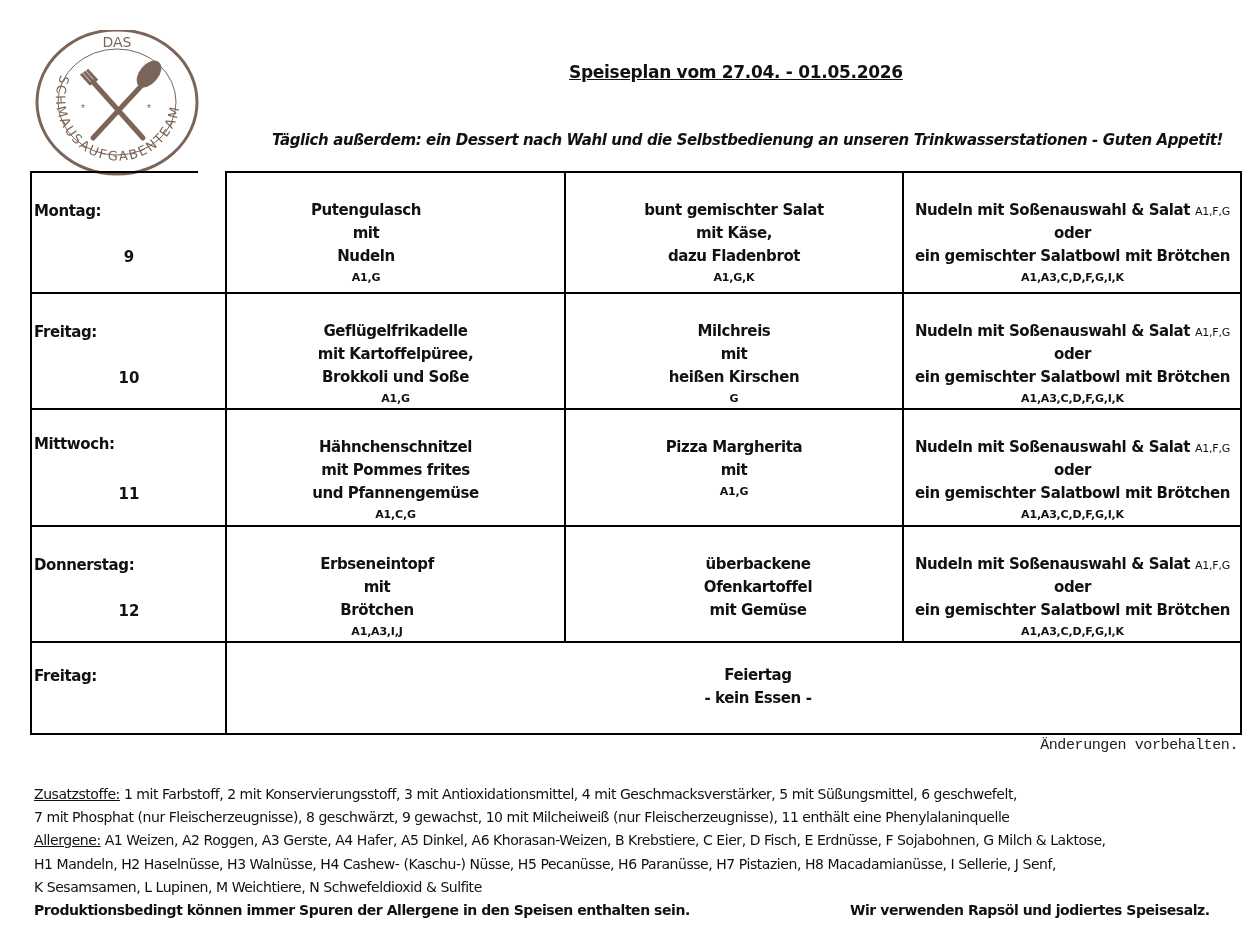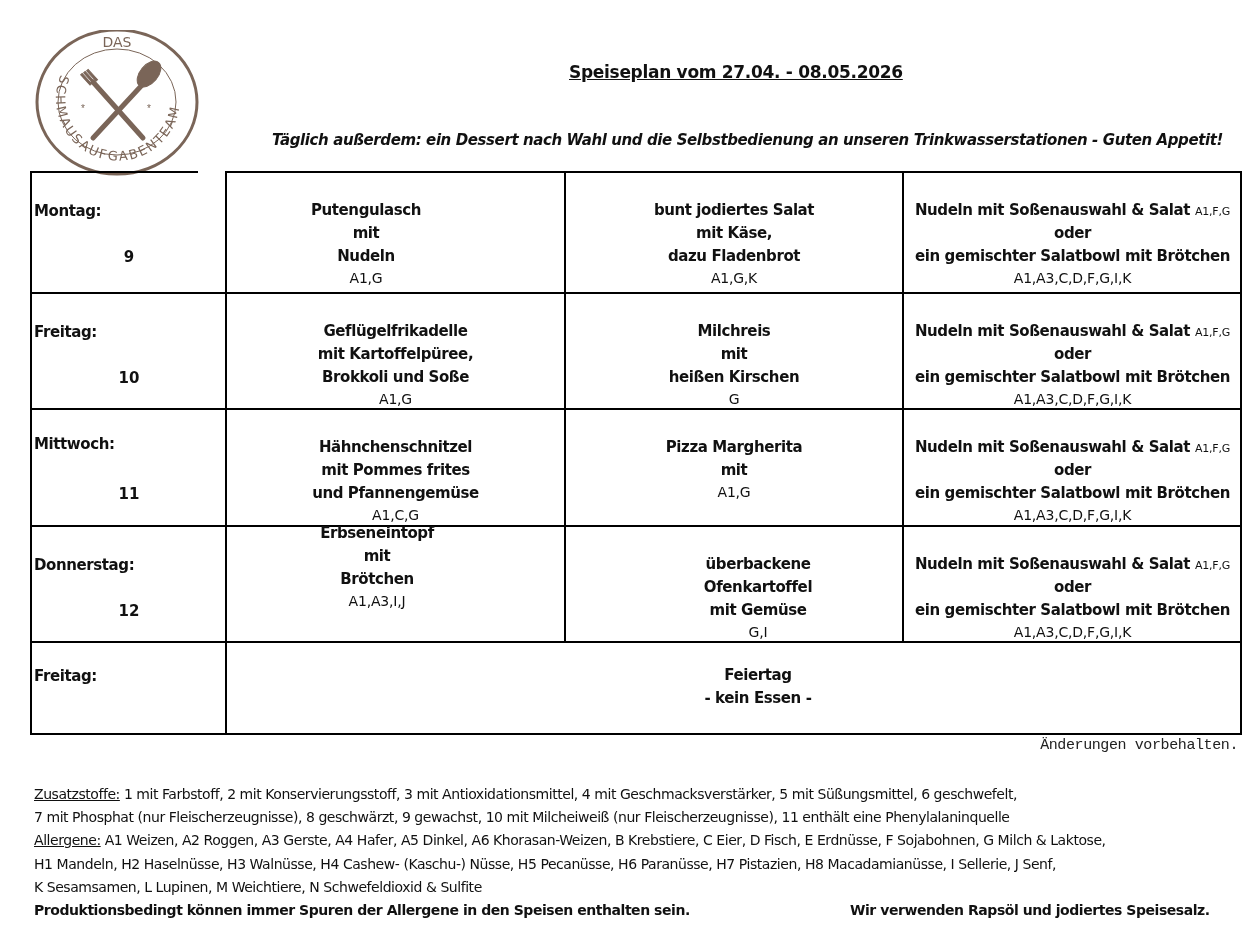--- a/index.html
+++ b/index.html
@@ -9,21 +9,21 @@
     .title { position:absolute; left:569px; top:62px; font-size:17px; font-weight:bold;
              text-decoration:underline; font-family:"DejaVu Sans", sans-serif; letter-spacing:-0.3px; }
     .subtitle { position:absolute; left:272px; top:131px; font-size:15px; font-weight:bold;
                 font-style:italic; font-family:"DejaVu Sans", sans-serif; letter-spacing:-0.4px; }
     .grid { position:absolute; left:30px; top:171px; width:1212px; height:564px; }
     .hline { position:absolute; height:2px; background:#000; }
     .vline { position:absolute; width:2px; background:#000; }
     .cell { position:absolute; text-align:center; font-weight:bold; font-size:15px;
             font-family:"DejaVu Sans", sans-serif; letter-spacing:-0.4px; }
     .cell .l { display:block; height:23px; line-height:23px; }
-    .cell .al { display:block; font-weight:normal; font-size:14px; line-height:14px; margin-top:3px; letter-spacing:-0.2px; }
+    .cell .al { display:block; font-weight:bold; font-size:11px; line-height:14px; margin-top:3px; letter-spacing:-0.2px; }
     .cell .ai { font-weight:normal; font-size:11px; letter-spacing:-0.2px; }
     .day { position:absolute; font-weight:bold; font-size:15px; font-family:"DejaVu Sans", sans-serif; letter-spacing:-0.4px; }
     .daynum { position:absolute; width:60px; text-align:center; font-weight:bold; font-size:15px; font-family:"DejaVu Sans", sans-serif; }
     .note { position:absolute; right:20px; top:737px; font-size:15px; font-family:Liberation Mono, monospace; letter-spacing:-0.4px; color:#222; }
     .foot { position:absolute; left:34px; font-size:14px; font-family:"DejaVu Sans", sans-serif; letter-spacing:-0.45px; white-space:nowrap; }
     .foot u { text-decoration:underline; }
     .bold { font-weight:bold; }
   </style>
 </head>
 <body>
@@ -43,21 +43,21 @@
     <rect x="52" y="40" width="2" height="14" transform="rotate(-42 56 48)"></rect>
     <rect x="55" y="38" width="2" height="14" transform="rotate(-42 59 46)"></rect>
     <rect x="58" y="36" width="2" height="14" transform="rotate(-42 62 44)"></rect>
     <ellipse cx="116" cy="44" rx="9" ry="15" transform="rotate(40 116 44)"></ellipse>
     <line x1="110" y1="54" x2="60" y2="108" stroke-width="5" stroke-linecap="round"></line>
     <text x="48" y="82" font-size="10" stroke="none">*</text>
     <text x="114" y="82" font-size="10" stroke="none">*</text>
   </g>
 </svg>
 
-<div class="title">Speiseplan vom 27.04. - 08.05.2026</div>
+<div class="title">Speiseplan vom 27.04. - 01.05.2026</div>
 <div class="subtitle">Täglich außerdem: ein Dessert nach Wahl und die Selbstbedienung an unseren Trinkwasserstationen - Guten Appetit!</div>
 
 <div class="grid" id="grid">
   <div class="hline" style="left:0;top:0;width:168px;"></div>
   <div class="hline" style="left:196px;top:0;width:1016px;"></div>
   <div class="hline" style="left:0;top:121px;width:1212px;"></div>
   <div class="hline" style="left:0;top:237px;width:1212px;"></div>
   <div class="hline" style="left:0;top:354px;width:1212px;"></div>
   <div class="hline" style="left:0;top:470px;width:1212px;"></div>
   <div class="hline" style="left:0;top:562px;width:1212px;"></div>
@@ -71,21 +71,21 @@
 <div id="rows">
     <div class="day" style="left:34px;top:202px;">Montag:</div>
     <div class="daynum" style="left:99px;top:248px;">9</div>
     <div class="cell" style="left:226px;top:199px;width:280px;">
       <span class="l">Putengulasch</span>
       <span class="l">mit</span>
       <span class="l">Nudeln</span>
       <span class="al">A1,G</span>
     </div>
     <div class="cell" style="left:564px;top:199px;width:340px;">
-      <span class="l">bunt jodiertes Salat</span>
+      <span class="l">bunt gemischter Salat</span>
       <span class="l">mit Käse,</span>
       <span class="l">dazu Fladenbrot</span>
       <span class="al">A1,G,K</span>
     </div>
     <div class="cell" style="left:903px;top:199px;width:339px;">
       <span class="l"><span>Nudeln mit Soßenauswahl &amp; Salat</span> <span class="ai">A1,F,G</span></span>
       <span class="l">oder</span>
       <span class="l">ein gemischter Salatbowl mit Brötchen</span>
       <span class="al">A1,A3,C,D,F,G,I,K</span>
     </div>
@@ -123,31 +123,30 @@
       <span class="al">A1,G</span>
     </div>
     <div class="cell" style="left:903px;top:436px;width:339px;">
       <span class="l"><span>Nudeln mit Soßenauswahl &amp; Salat</span> <span class="ai">A1,F,G</span></span>
       <span class="l">oder</span>
       <span class="l">ein gemischter Salatbowl mit Brötchen</span>
       <span class="al">A1,A3,C,D,F,G,I,K</span>
     </div>
     <div class="day" style="left:34px;top:556px;">Donnerstag:</div>
     <div class="daynum" style="left:99px;top:602px;">12</div>
-    <div class="cell" style="left:226px;top:522px;width:302px;">
+    <div class="cell" style="left:226px;top:553px;width:302px;">
       <span class="l">Erbseneintopf</span>
       <span class="l">mit</span>
       <span class="l">Brötchen</span>
       <span class="al">A1,A3,I,J</span>
     </div>
     <div class="cell" style="left:564px;top:553px;width:388px;">
       <span class="l">überbackene</span>
       <span class="l">Ofenkartoffel</span>
       <span class="l">mit Gemüse</span>
-      <span class="al">G,I</span>
     </div>
     <div class="cell" style="left:903px;top:553px;width:339px;">
       <span class="l"><span>Nudeln mit Soßenauswahl &amp; Salat</span> <span class="ai">A1,F,G</span></span>
       <span class="l">oder</span>
       <span class="l">ein gemischter Salatbowl mit Brötchen</span>
       <span class="al">A1,A3,C,D,F,G,I,K</span>
     </div>
   </div>
 
 <div class="day" style="left:34px;top:667px;">Freitag:</div>

